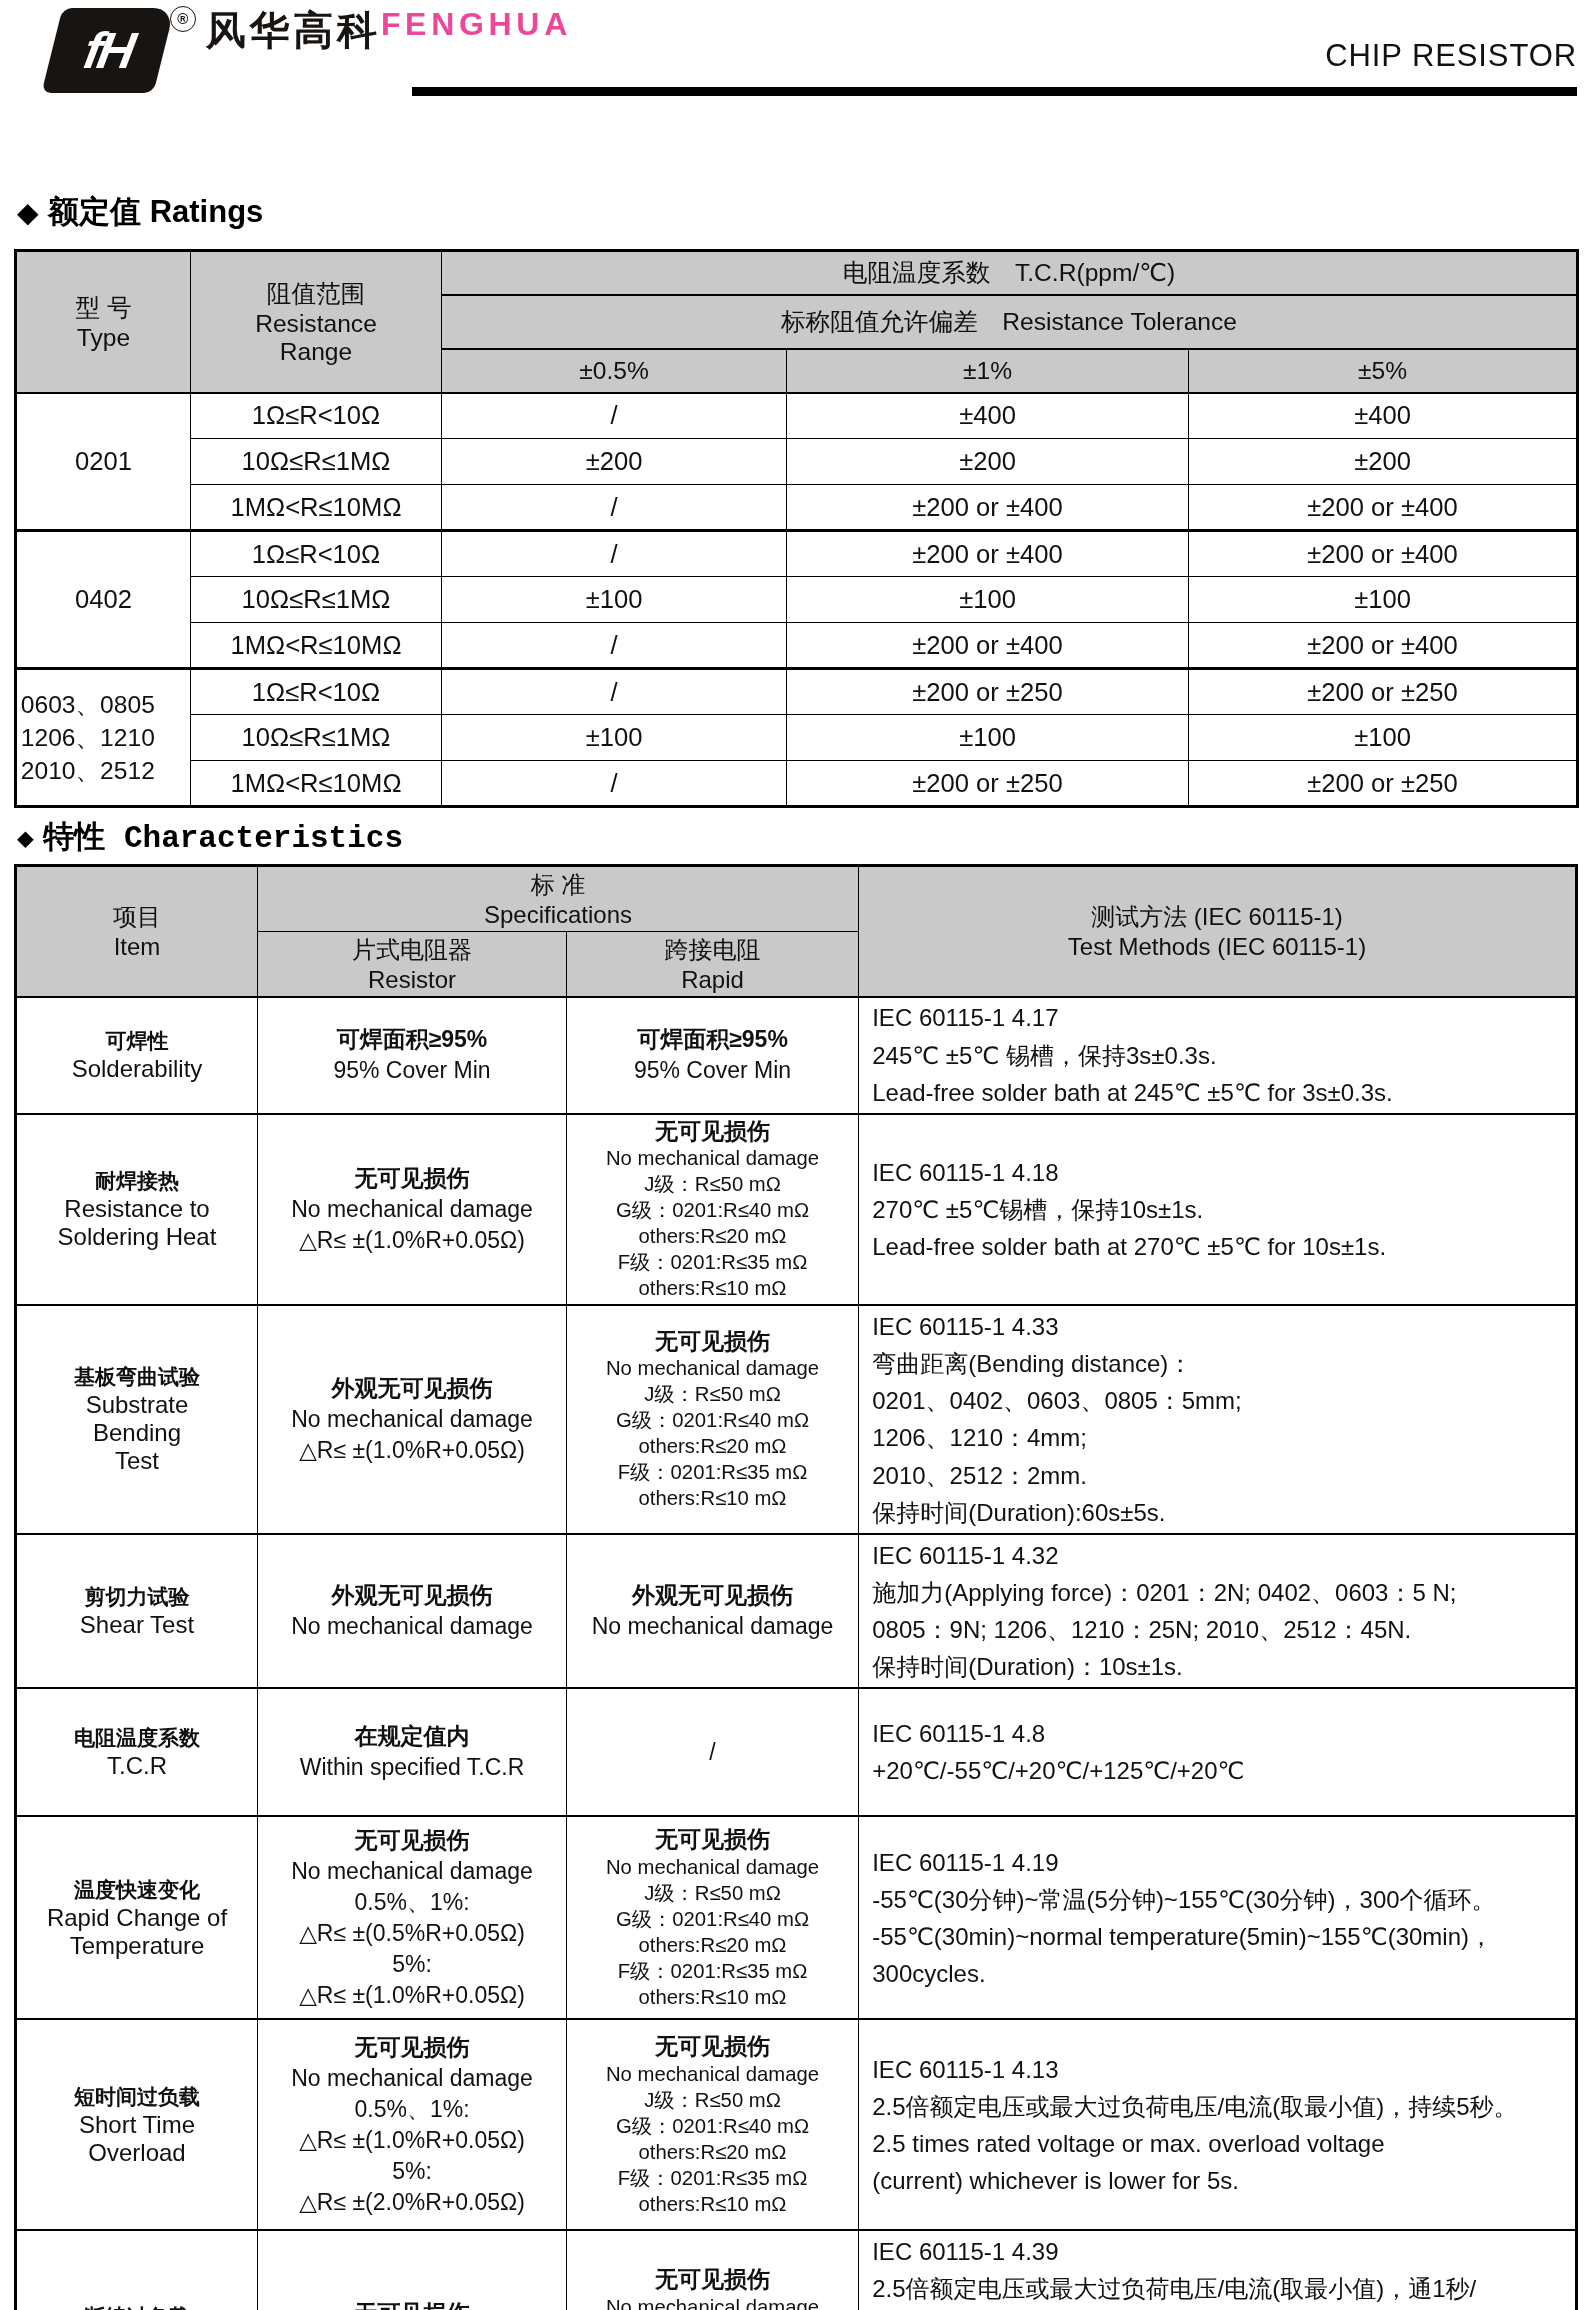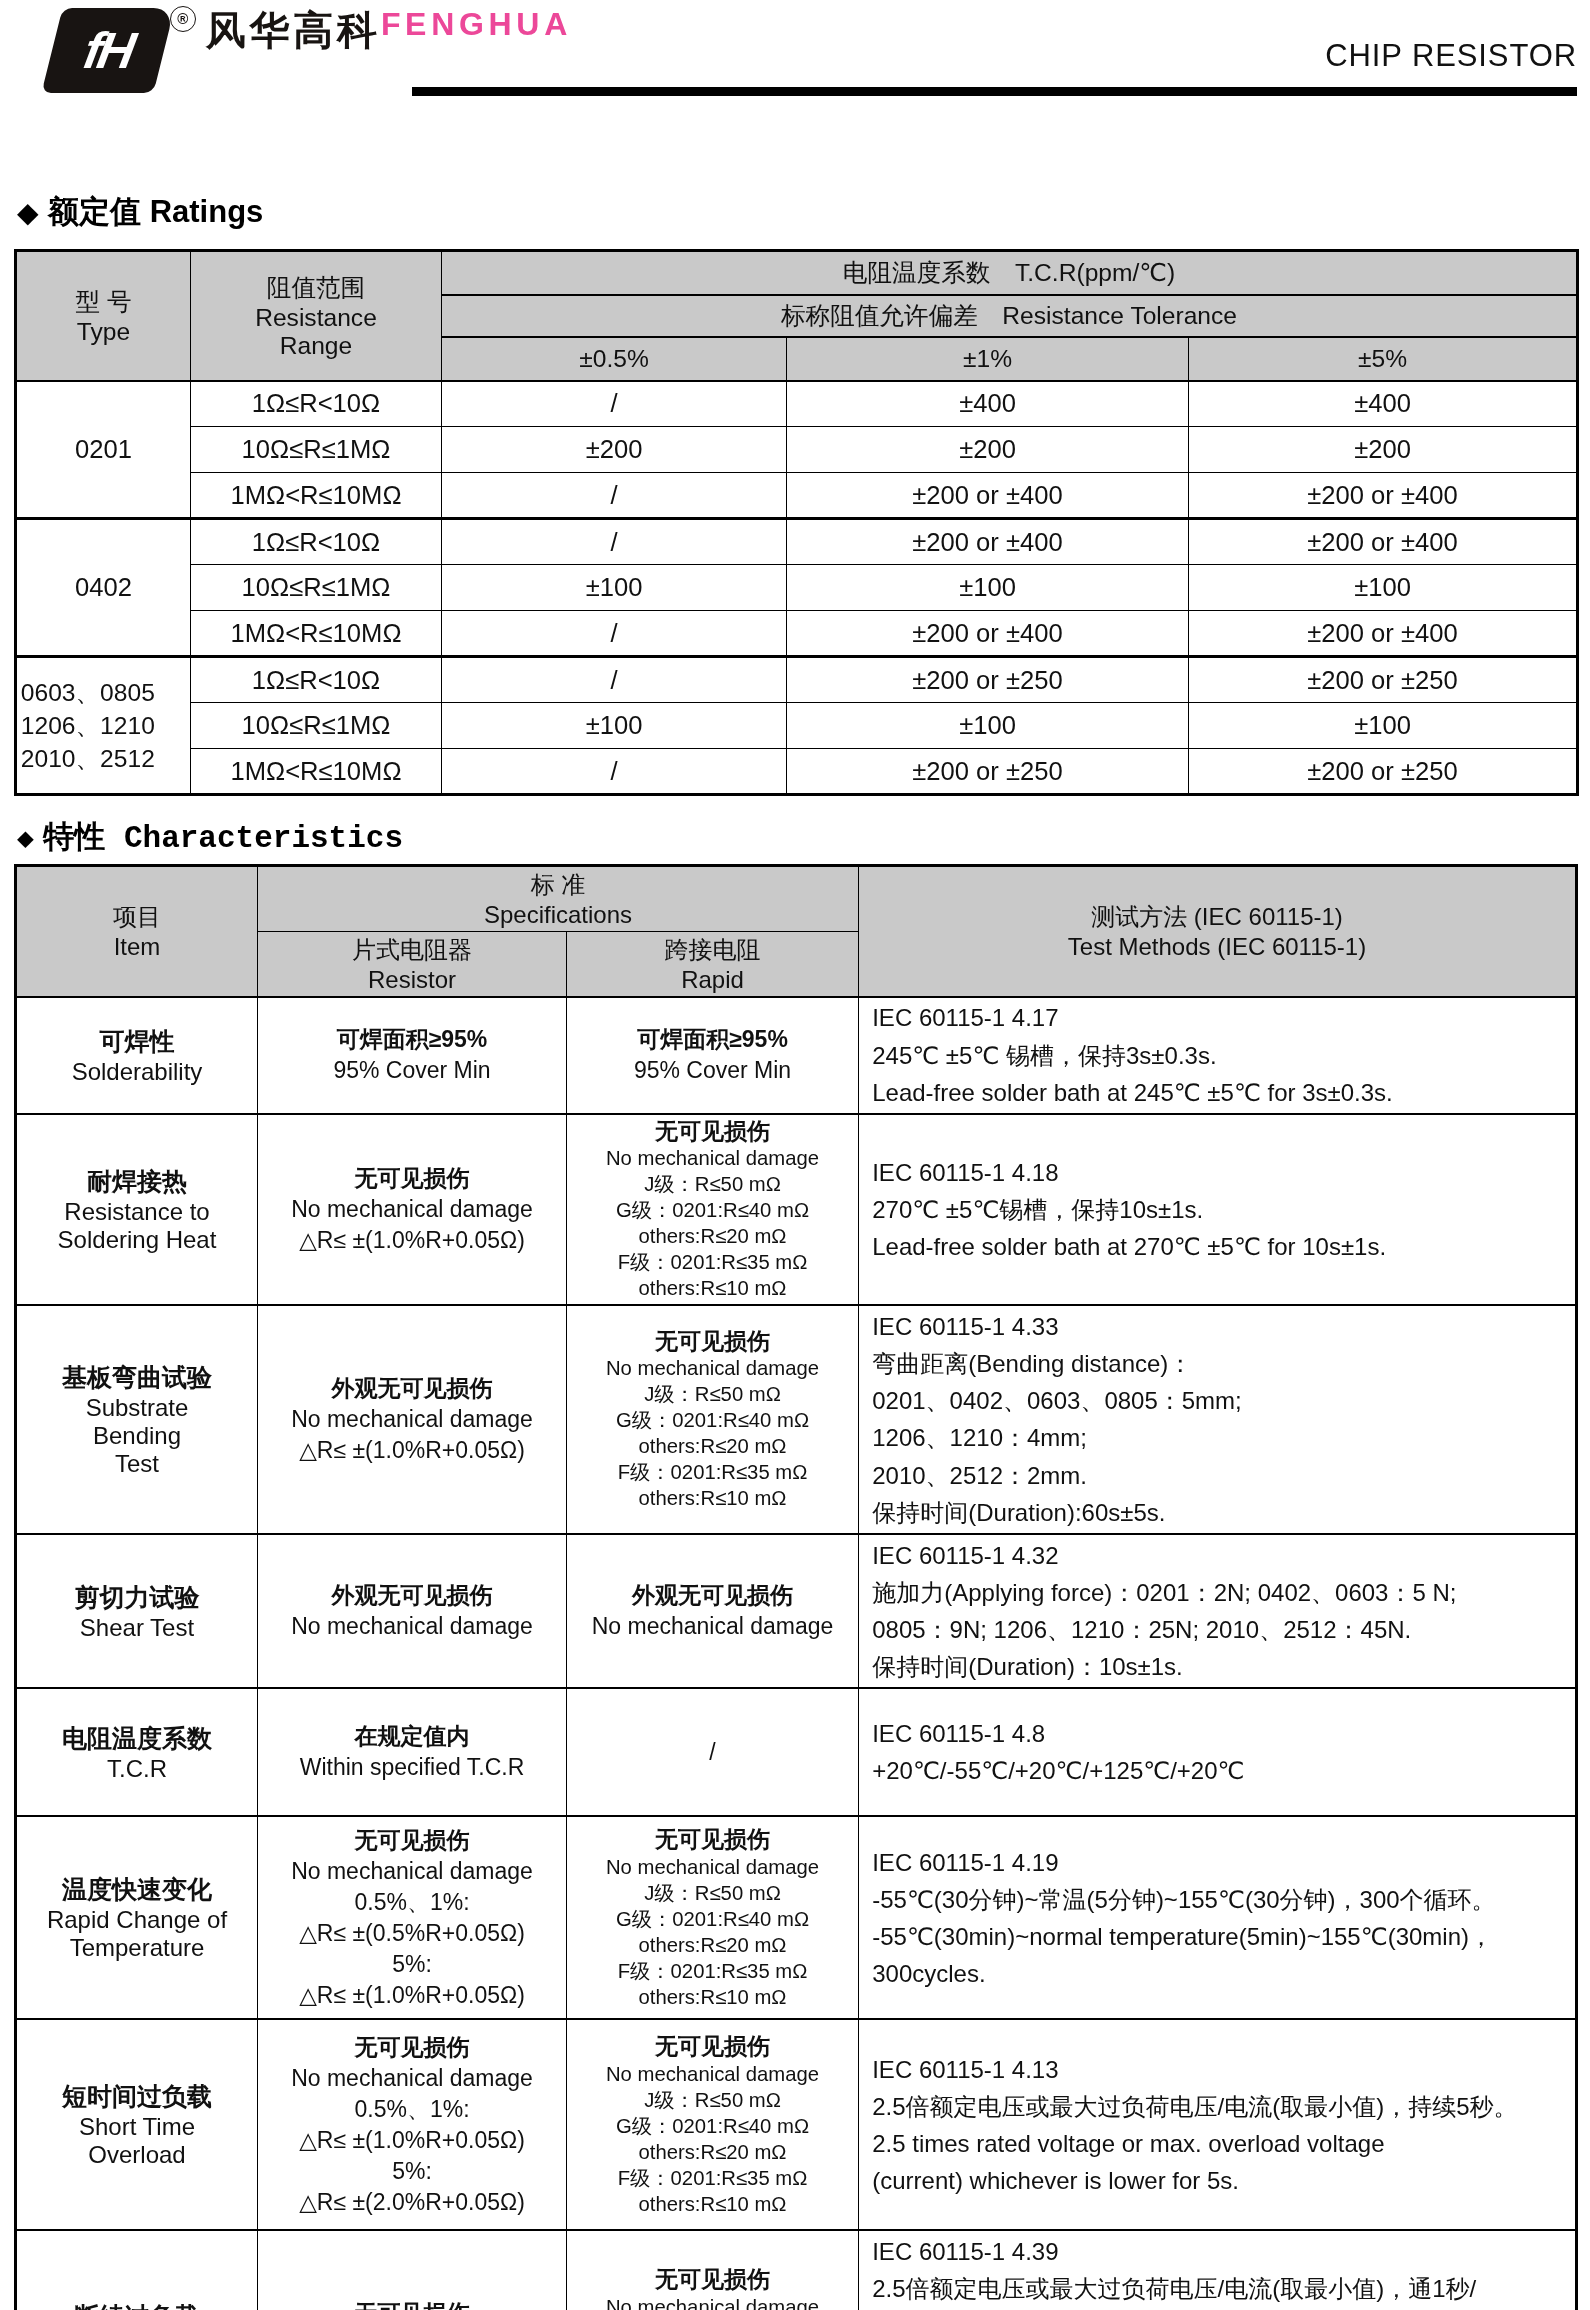--- a/index.html
+++ b/index.html
@@ -40,21 +40,21 @@
   #ratings-table{position:absolute;left:14px;top:249px;width:1562px;border:3.8px solid #000;font-size:25.6px;}
   #ratings-table th{font-size:24.6px;border-bottom:2.8px solid #000;}
   #ratings-table tr.data{height:46px;}
   #ratings-table tr.gsep td{border-top:3.8px solid #000;}
   #ratings-table td.type-multi{text-align:left;padding-left:3.8px;font-size:24.6px;}
   
   #char-table{position:absolute;left:14px;top:864px;width:1562px;border:3.8px solid #000;font-size:24px;}
   #char-table th{font-size:24px;}
   #char-table td{border-top:2.8px solid #000;border-bottom:2.8px solid #000;}
   #char-table .item{font-size:24px;}
-  #char-table .item .cn{font-size:25px;}
+  #char-table .item .cn{font-size:21px;}
   #char-table .spec{font-size:23px;line-height:1.35;}
   #char-table .small{font-size:20.3px;line-height:1.28;}
   #char-table .small .cn{font-size:23px;}
   #char-table .test{text-align:left;padding-left:13.2px;line-height:1.55;font-size:24px;}
 </style>
 </head>
 <body>
 
 <div class="page">
 
@@ -89,21 +89,21 @@
             <div class="pre">型 号
 Type</div>
           </th>
       <th rowspan="3">
             <div class="pre">阻值范围
 Resistance
 Range</div>
           </th>
       <th colspan="3"><span>电阻温度系数　T.C.R(ppm/℃)</span></th>
     </tr>
-    <tr style="height:42px">
+    <tr style="height:54px">
       <th colspan="3"><span>标称阻值允许偏差　Resistance Tolerance</span></th>
     </tr>
     <tr style="height:44px">
       <th><span>±0.5%</span></th>
       <th><span>±1%</span></th>
       <th><span>±5%</span></th>
     </tr>
 
     <tr class="data">
       <td rowspan="3">0201</td>

